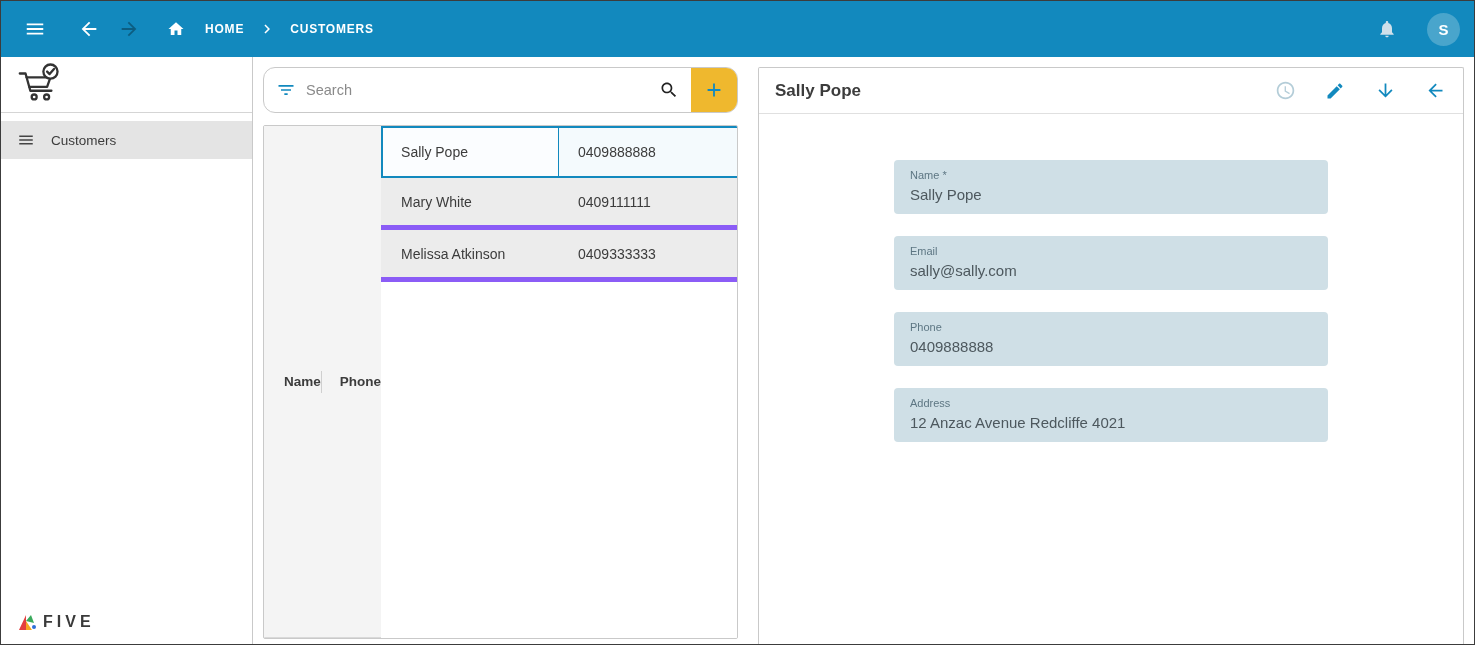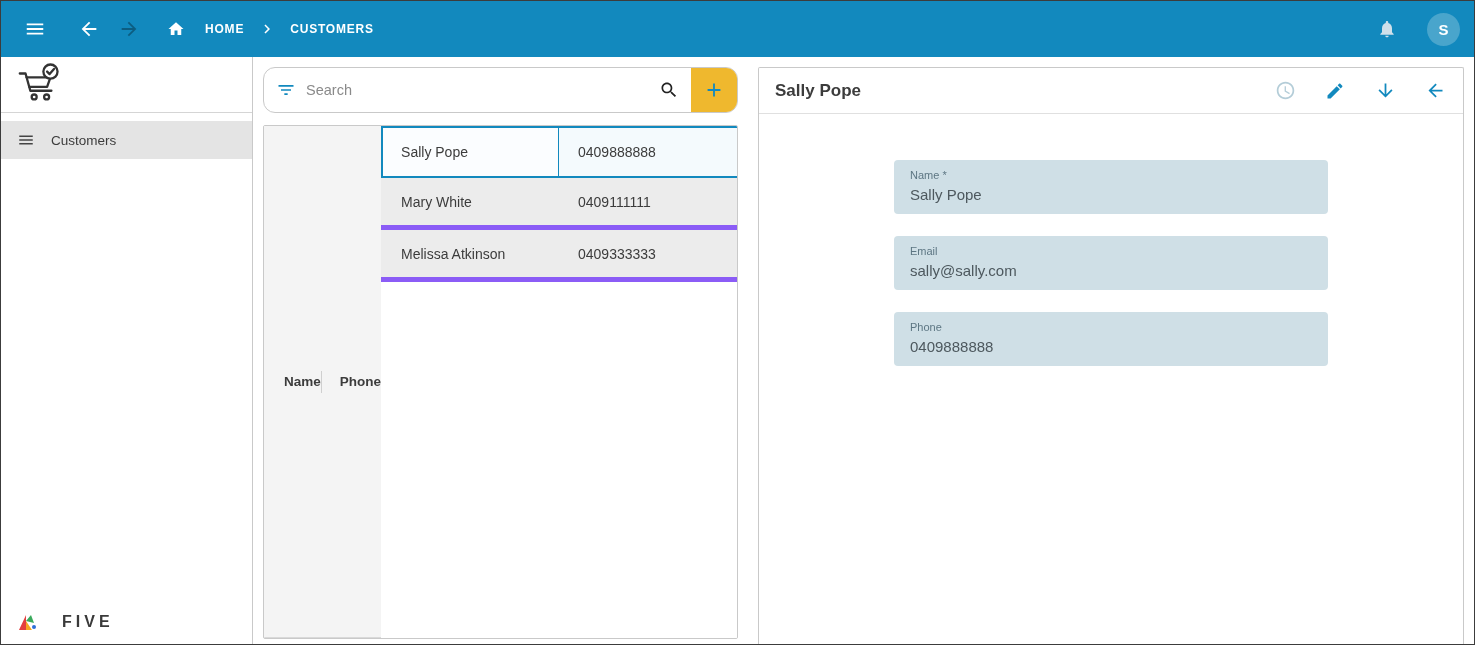--- a/index.html
+++ b/index.html
@@ -57,21 +57,21 @@
   }
   .sidebar-menu { padding-top:8px; }
   .sidebar-item {
     height:38px; display:flex; align-items:center; gap:16px;
     padding-left:16px; font-size:13.5px; color:#3c3c3c; cursor:pointer;
   }
   .sidebar-item.selected { background:#e4e4e4; }
   .sidebar-item .mi { color:#444; }
   .sidebar-footer { margin-top:auto; padding:14px 16px 12px; }
   .logo { display:flex; align-items:center; gap:6px; }
-  .logo-text { font-size:16px; font-weight:700; letter-spacing:4px; color:#3a3a3a;margin-left:19px; }
+  .logo-text { font-size:16px; font-weight:700; letter-spacing:4px; color:#3a3a3a; }
 
   
   .list-panel {
     width:495px; flex:0 0 495px;
     padding:10px 10px 5px;
     display:flex; flex-direction:column;
     background:#fff;
   }
   .search-card {
     flex:0 0 46px; height:46px;
@@ -353,17 +353,21 @@
             <div class="field-value">Sally Pope</div>
           </div>
           <div class="field">
             <div class="field-label">Email</div>
             <div class="field-value">sally@sally.com</div>
           </div>
           <div class="field">
             <div class="field-label">Phone</div>
             <div class="field-value">0409888888</div>
           </div>
+          <div class="field">
+            <div class="field-label">Address</div>
+            <div class="field-value">12 Anzac Avenue Redcliffe 4021</div>
+          </div>
         </div>
       </div>
     </div>
   </section>
 </div>
 
 </body></html>

